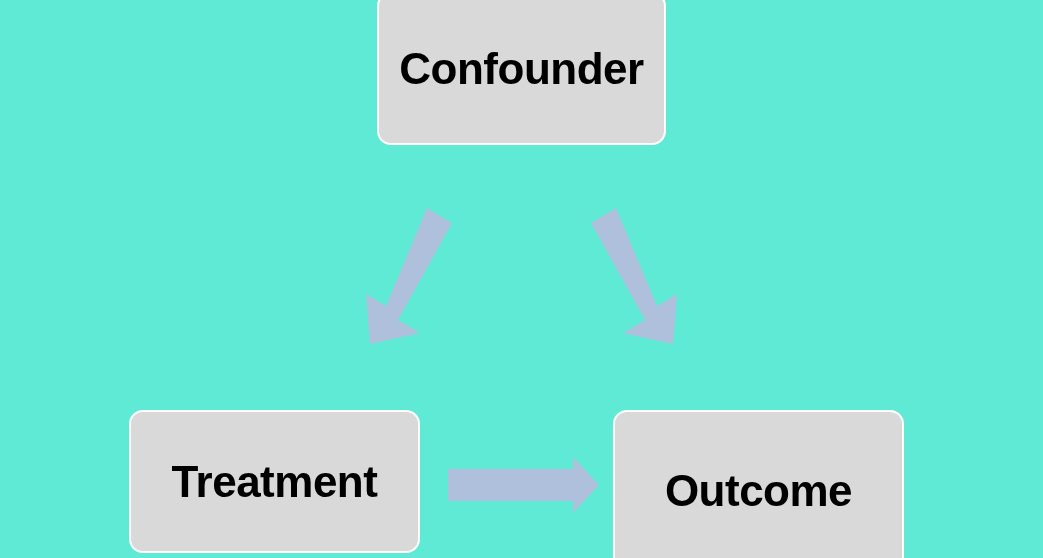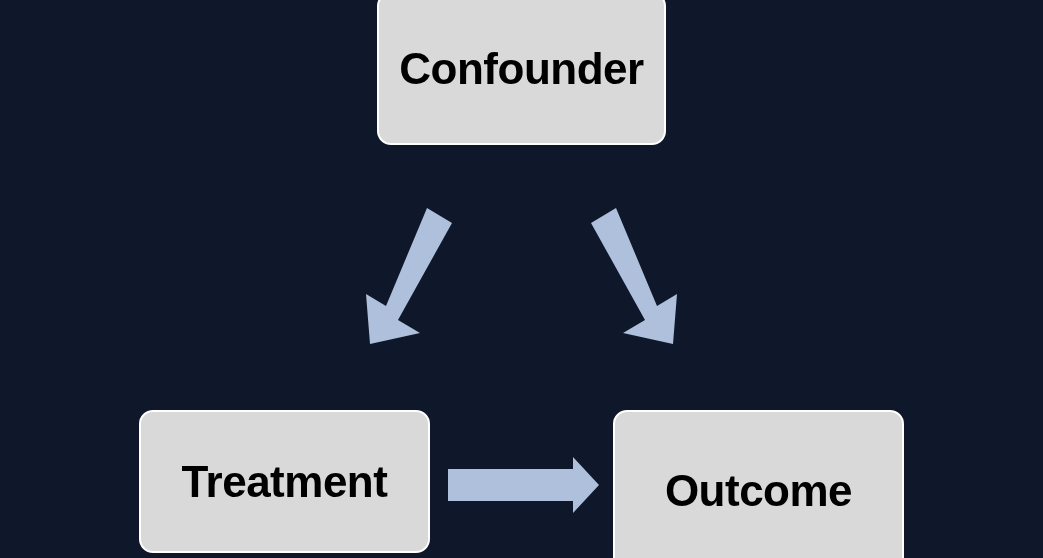--- a/index.html
+++ b/index.html
@@ -4,21 +4,21 @@
 <style>
   html, body {
     margin: 0;
     padding: 0;
     background: #000000;
   }
   #canvas {
     position: relative;
     width: 1043px;
     height: 558px;
-    background: #0f172a;
+    background: #5eead4;
     overflow: hidden;
     font-family: "Liberation Sans", sans-serif;
   }
   .node {
     position: absolute;
     background: #d9d9d9;
     border: 2px solid #ffffff;
     border-radius: 14px;
     box-sizing: border-box;
     display: flex;
@@ -36,21 +36,21 @@
   }
   
   #node-confounder {
     left: 377px;
     top: -8px;
     width: 289px;
     height: 153px;
   }
   
   #node-treatment {
-    left: 139px;
+    left: 129px;
     top: 410px;
     width: 291px;
     height: 143px;
   }
   
   #node-outcome {
     left: 613px;
     top: 410px;
     width: 291px;
     height: 162px;

